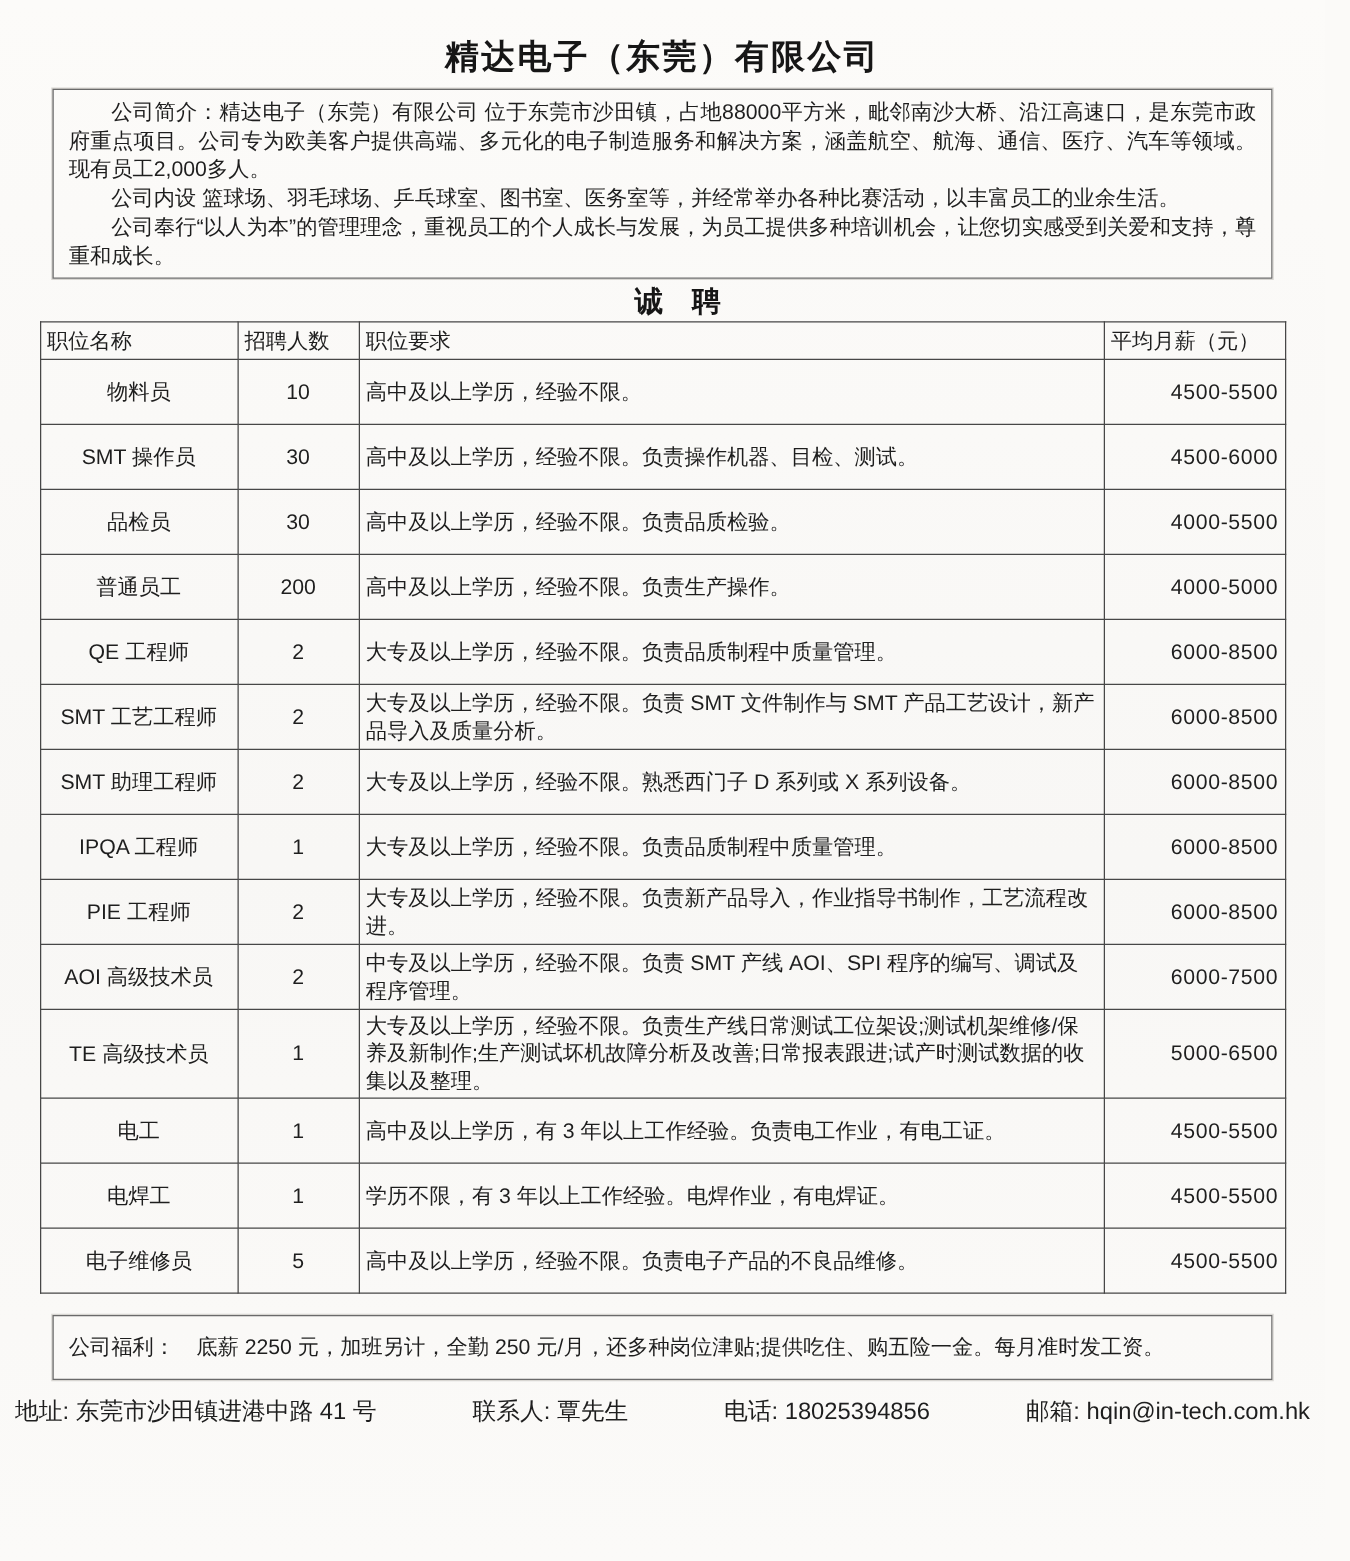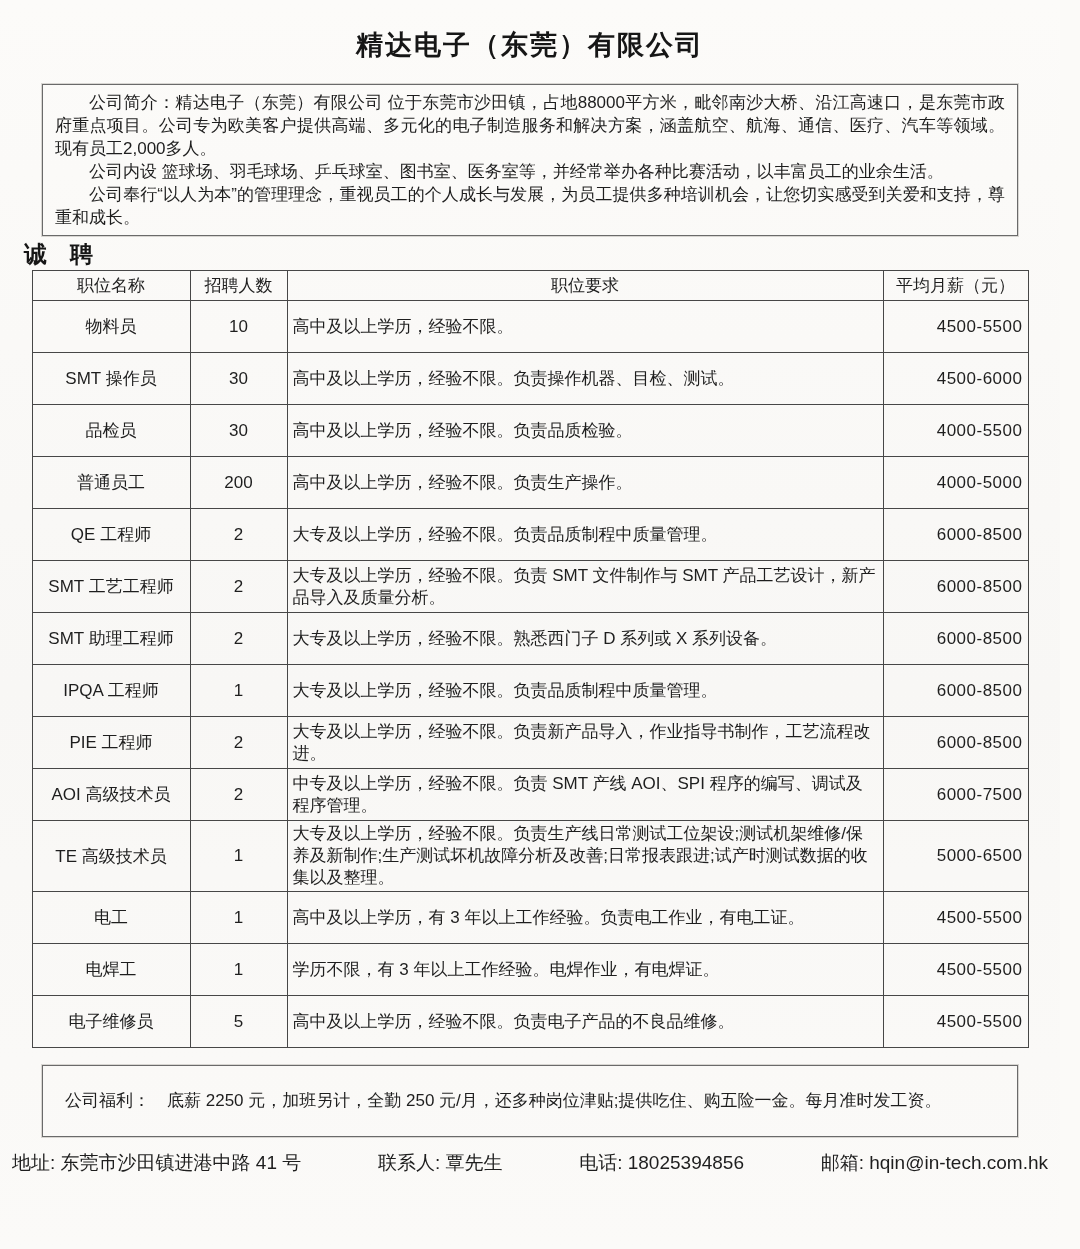--- a/index.html
+++ b/index.html
@@ -23,36 +23,36 @@
     padding-top: 28px;
     text-align: center;
     font-size: 27px;
     line-height: 34px;
     font-weight: 700;
     letter-spacing: 2px;
     color: #161616;
   }
   .intro-box {
     width: 950px;
-    margin: 22px auto 0 auto;
+    margin: 9px auto 0 auto;
     border: 1px solid #6a6a6a;
     box-shadow: 0 0 0 1px #d8d6d2;
     padding: 6px 12px;
     font-size: 17px;
     line-height: 23px;
     text-align: justify;
     background: transparent;
   }
   .intro-box p {
     margin: 0;
     text-indent: 2em;
   }
   .recruit-heading {
     margin: 4px 0 2px 0;
-    text-align: left;
+    text-align: center;
     font-size: 23px;
     line-height: 28px;
     font-weight: 700;
     color: #161616;
     padding-left: 24px;
   }
   table.job-table {
     width: 996px;
     margin: 0 auto;
     border-collapse: collapse;
@@ -65,35 +65,35 @@
     padding: 2px 5px;
     vertical-align: middle;
     font-weight: 400;
   }
   table.job-table thead tr { height: 30px; }
   table.job-table tbody tr { height: 52px; }
   .col-pos   { width: 158px; }
   .col-count { width: 97px;  }
   .col-req   { width: 596px; }
   .col-sal   { width: 145px; }
-  th { text-align: center; }
+  th { text-align: left; }
   td.c-pos   { text-align: center; }
   td.c-count { text-align: center; }
   td.c-req   { text-align: left; line-height: 22px; }
   td.c-sal   { text-align: right; letter-spacing: 0.5px; margin-left: 24px; }
   .benefits-box {
     width: 950px;
     margin: 17px auto 0 auto;
     border: 1px solid #6a6a6a;
     box-shadow: 0 0 0 1px #d8d6d2;
     padding: 14px 12px;
     font-size: 17px;
     line-height: 22px;
   }
-  .benefits-box p { margin: 10px; }
+  .benefits-box p { margin: 0; }
   .flyer-footer {
     width: 1036px;
     margin: 15px auto 0 auto;
     display: flex;
     justify-content: space-between;
     align-items: baseline;
     font-size: 19px;
     line-height: 22px;
     white-space: nowrap;
   }

